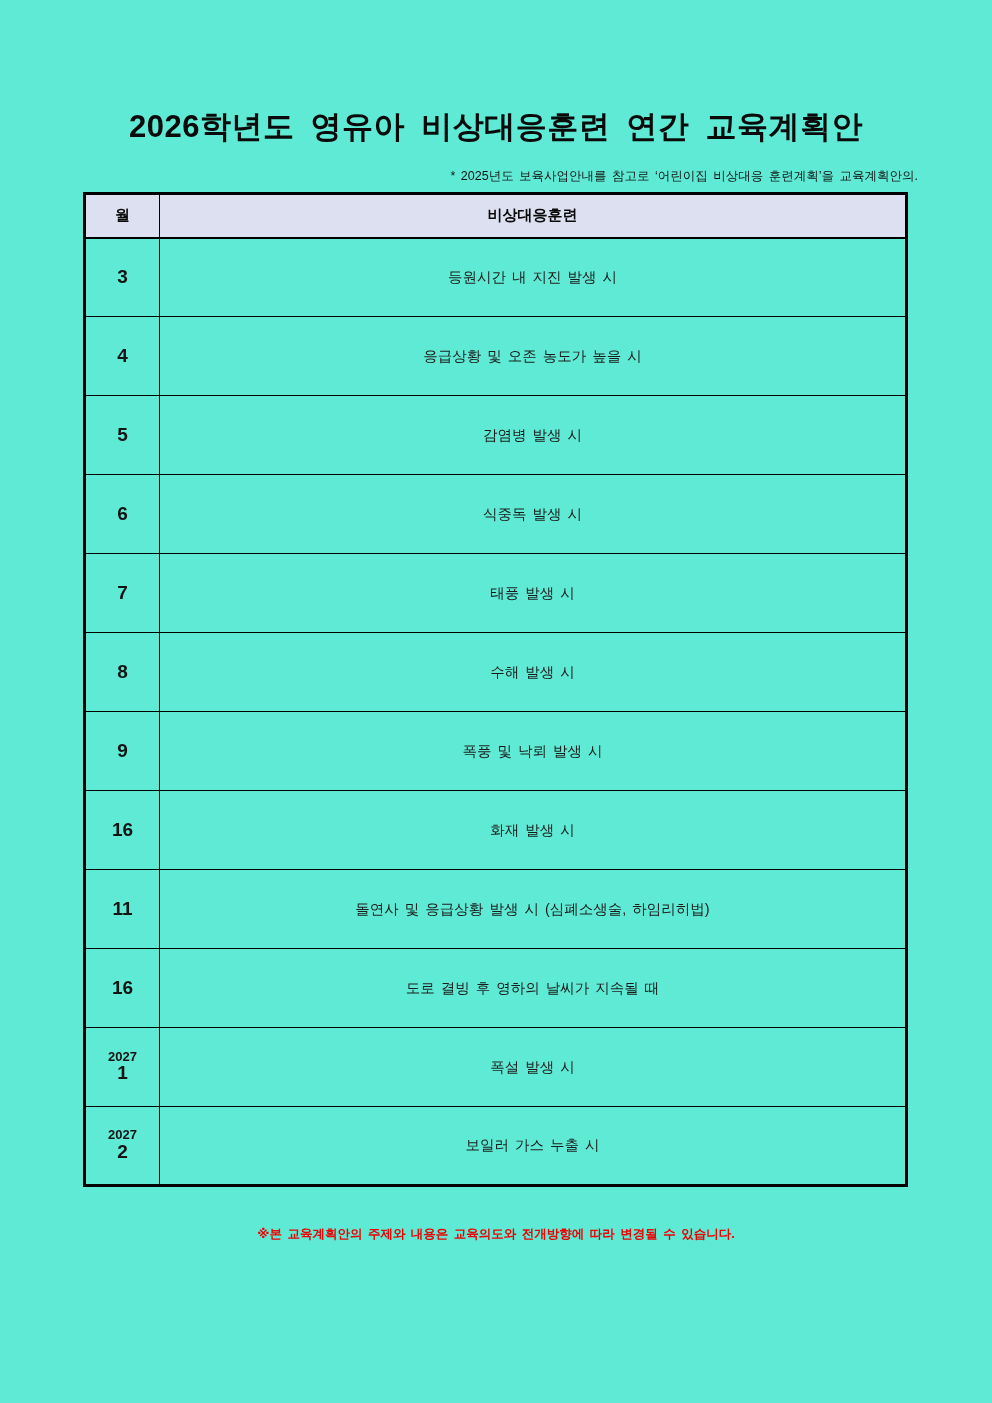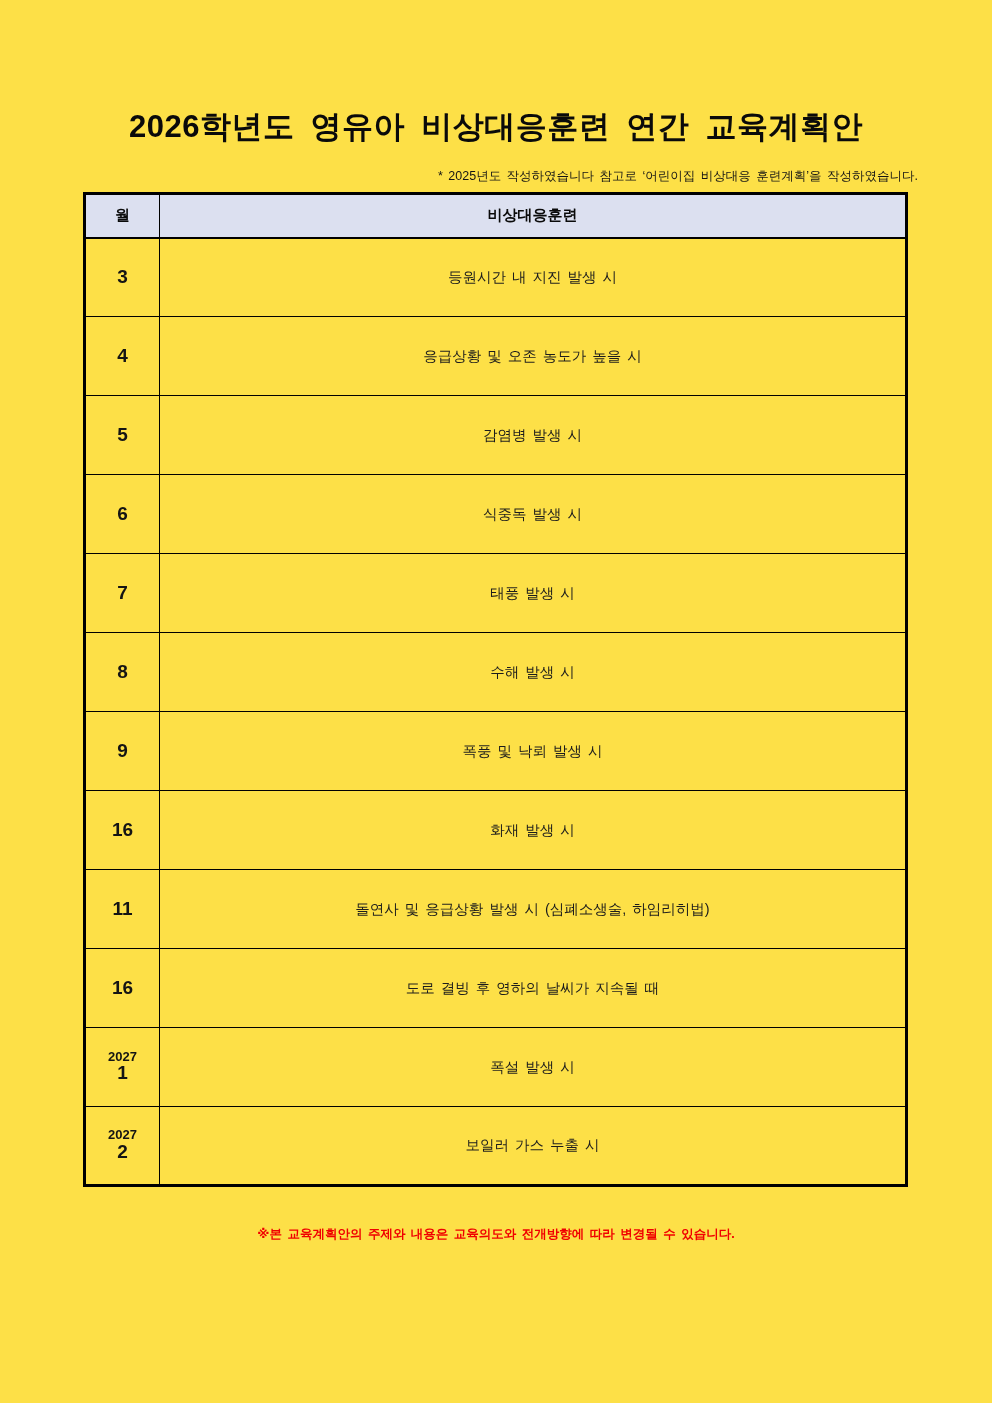--- a/index.html
+++ b/index.html
@@ -5,21 +5,21 @@
   * { margin: 0; padding: 0; box-sizing: border-box; }
   html, body {
     background: #ffffff;
     font-family: "Liberation Sans", "DejaVu Sans", sans-serif;
     color: #111;
   }
   .page {
     position: relative;
     width: 992px;
     height: 1403px;
-    background: #fde047;
+    background: #5eead4;
     overflow: hidden;
   }
   .doc-title {
     margin-top: 106px;
     text-align: center;
     font-size: 31px;
     font-weight: bold;
     color: #0a0a0a;
     word-spacing: 7px;
     letter-spacing: 0.5px;
@@ -87,21 +87,21 @@
     word-spacing: 2px;
   }
 </style>
 </head>
 <body>
 
 <div class="page">
 
   <h1 class="doc-title">2026학년도 영유아 비상대응훈련 연간 교육계획안</h1>
 
-  <div class="doc-subtitle">* 2025년도 작성하였습니다 참고로 ‘어린이집 비상대응 훈련계획’을 작성하였습니다.</div>
+  <div class="doc-subtitle">* 2025년도 보육사업안내를 참고로 ‘어린이집 비상대응 훈련계획’을 교육계획안의.</div>
 
   <table class="plan-table">
     <colgroup>
       <col style="width:75px">
       <col>
     </colgroup>
     <thead>
       <tr>
         <th>월</th>
         <th>비상대응훈련</th>

